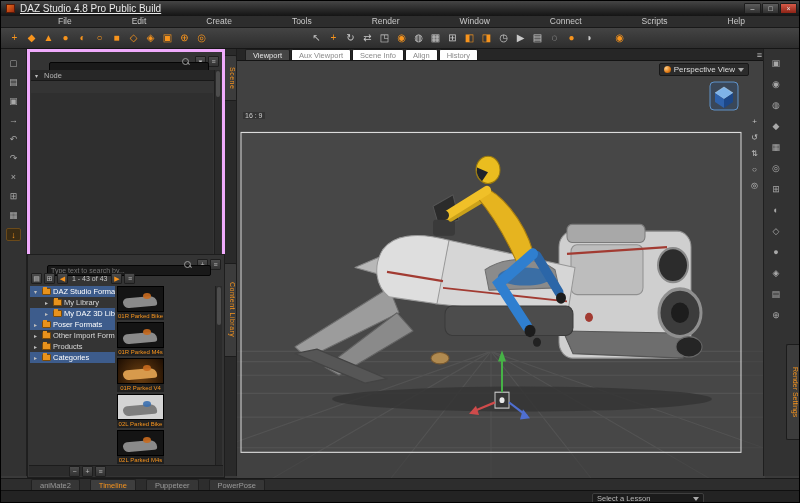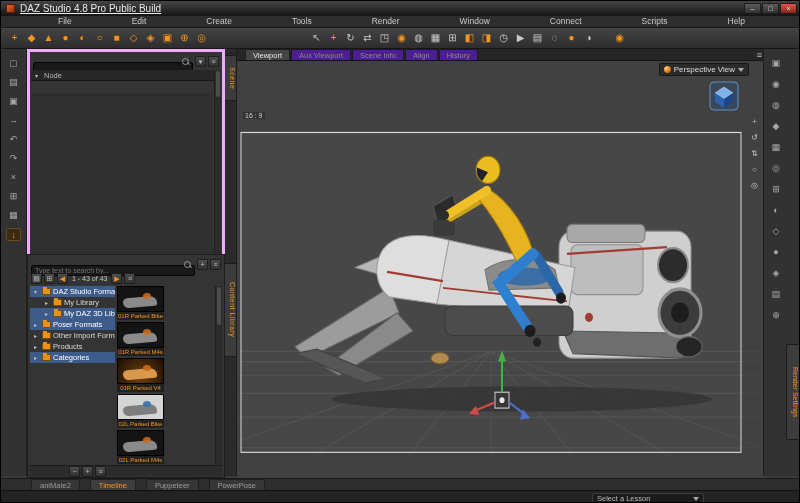--- a/index.html
+++ b/index.html
@@ -35,21 +35,21 @@
   .vtab{position:absolute;left:0;width:12px;writing-mode:vertical-rl;font-size:7px;letter-spacing:.5px;color:#f7941d;background:#3c3c3c;border:1px solid #1c1c1c;border-left:none;border-radius:0 2px 2px 0;text-align:center;padding:4px 0;overflow:hidden;}
   #scene-tab{top:6px;height:46px;}
   #cl-tab{top:214px;height:94px;}
   #rs-tab{position:absolute;right:0;top:295px;width:13px;height:96px;writing-mode:vertical-rl;font-size:7px;color:#f7941d;background:#3c3c3c;border:1px solid #1c1c1c;border-right:none;border-radius:2px 0 0 2px;text-align:center;padding:4px 0;overflow:hidden;}
 
   
   #scene-pane{position:absolute;left:26px;top:48px;width:198px;height:251px;background:#343434;border:3px solid #f0abfc;}
   .pane-row{display:flex;gap:2px;align-items:center;}
   #scene-search-row{position:absolute;left:3px;top:3px;right:3px;height:12px;}
   .search-wrap{position:relative;flex:1;height:11px;}
-  .search-input{width:100%;height:11px;background:#191919;border:1px solid #050505;color:#ccc;font-size:7px;padding:0 12px 0 3px;border-radius:2px;outline:none;}
+  .search-input{width:100%;height:11px;background:#191919;border:1px solid #050505;color:#ccc;font-size:7px;padding:0 12px 0 3px;border-radius:2px;outline:none;margin-left:16px;}
   .mag{position:absolute;right:3px;top:2px;width:8px;height:8px;}
   .mag::before{content:"";position:absolute;left:0;top:0;width:5px;height:5px;border:1px solid #999;border-radius:50%;}
   .mag::after{content:"";position:absolute;left:5px;top:5px;width:3px;height:1px;background:#999;transform:rotate(45deg);}
   .mini-btn{min-width:11px;height:11px;background:linear-gradient(#4c4c4c,#323232);border:1px solid #1e1e1e;color:#bbb;font-size:7px;line-height:9px;text-align:center;border-radius:1px;padding:0 1px;flex:none;}
   .mini-btn.c-orange{color:#f7941d;}
   #scene-header{position:absolute;left:1px;top:18px;right:1px;height:11px;background:#272727;border-bottom:1px solid #181818;display:flex;align-items:center;gap:3px;padding-left:4px;font-size:7.5px;color:#b5b5b5;}
   .tree-arrow{font-size:6px;color:#bdbdbd;width:6px;flex:none;}
   #scene-row{position:absolute;left:1px;top:29px;right:9px;height:12px;background:linear-gradient(#f9a43a,#e07d06);border-bottom:1px solid #a85c04;display:flex;align-items:center;gap:3px;padding-left:3px;font-size:7.5px;color:#241300;font-weight:bold;}
   #scene-row .tree-arrow{color:#3a2406;}
   .nodeglyph{font-size:7px;color:#3a2406;}
@@ -78,21 +78,21 @@
   .thumb.v-light .thumb-img{background:#d4d4d4;}
   .thumb.v-light .thumb-img::before{background:#7d7d7d;}
   .thumb.v-light .thumb-img::after{background:#3a6fb0;}
   .thumb-label{height:8px;background:#202020;color:#f7941d;font-size:6px;line-height:8px;text-align:center;white-space:nowrap;overflow:hidden;}
   #cl-scroll{position:absolute;right:2px;top:31px;bottom:12px;width:7px;background:#2b2b2b;border-left:1px solid #1f1f1f;}
   #cl-scroll .sthumb{position:absolute;left:1px;top:1px;width:4px;height:38px;background:#4d4d4d;border-radius:2px;}
   #cl-bottom{position:absolute;left:1px;right:1px;bottom:1px;height:11px;background:#2c2c2c;border-top:1px solid #1c1c1c;display:flex;gap:2px;align-items:center;padding-left:40px;}
 
   
   #vp-tabs{position:absolute;left:236px;top:48px;width:528px;height:12px;background:#262626;border-bottom:1px solid #141414;display:flex;align-items:flex-end;gap:1px;padding-left:8px;}
-  .vp-tab{font-size:7.5px;color:#8a8a8a;background:#4c1d95;border:1px solid #1c1c1c;border-bottom:none;padding:1px 7px 0;border-radius:2px 2px 0 0;height:11px;white-space:nowrap;}
+  .vp-tab{font-size:7.5px;color:#8a8a8a;background:#ffffff;border:1px solid #1c1c1c;border-bottom:none;padding:1px 7px 0;border-radius:2px 2px 0 0;height:11px;white-space:nowrap;}
   .vp-tab.sel{color:#e4e4e4;background:#454545;}
   #vp-pane-menu{position:absolute;right:3px;top:1px;color:#c0c0c0;font-size:9px;line-height:10px;}
   #vp-canvas{position:absolute;left:236px;top:60px;width:528px;height:473px;background:#474747;overflow:hidden;}
   #vp-scene{position:absolute;left:0;top:0;width:100%;height:100%;}
   #persp-dd{position:absolute;top:2px;right:16px;height:13px;background:#2b2b2b;border:1px solid #171717;border-radius:2px;display:flex;align-items:center;gap:3px;padding:0 4px;z-index:3;}
   .sphere{width:7px;height:7px;border-radius:50%;background:radial-gradient(circle at 30% 30%,#ffd08a,#e07812 60%,#8a4a08);flex:none;}
   #persp-dd .lbl{font-size:8px;color:#ddd;white-space:nowrap;}
   .caret{width:0;height:0;border-left:3px solid transparent;border-right:3px solid transparent;border-top:4px solid #aaa;}
   #aspect{position:absolute;left:6px;top:51px;font-size:7px;color:#cfcfcf;z-index:3;background:rgba(0,0,0,.2);padding:0 2px;}
   #vp-cube{position:absolute;top:20px;right:26px;z-index:3;}

